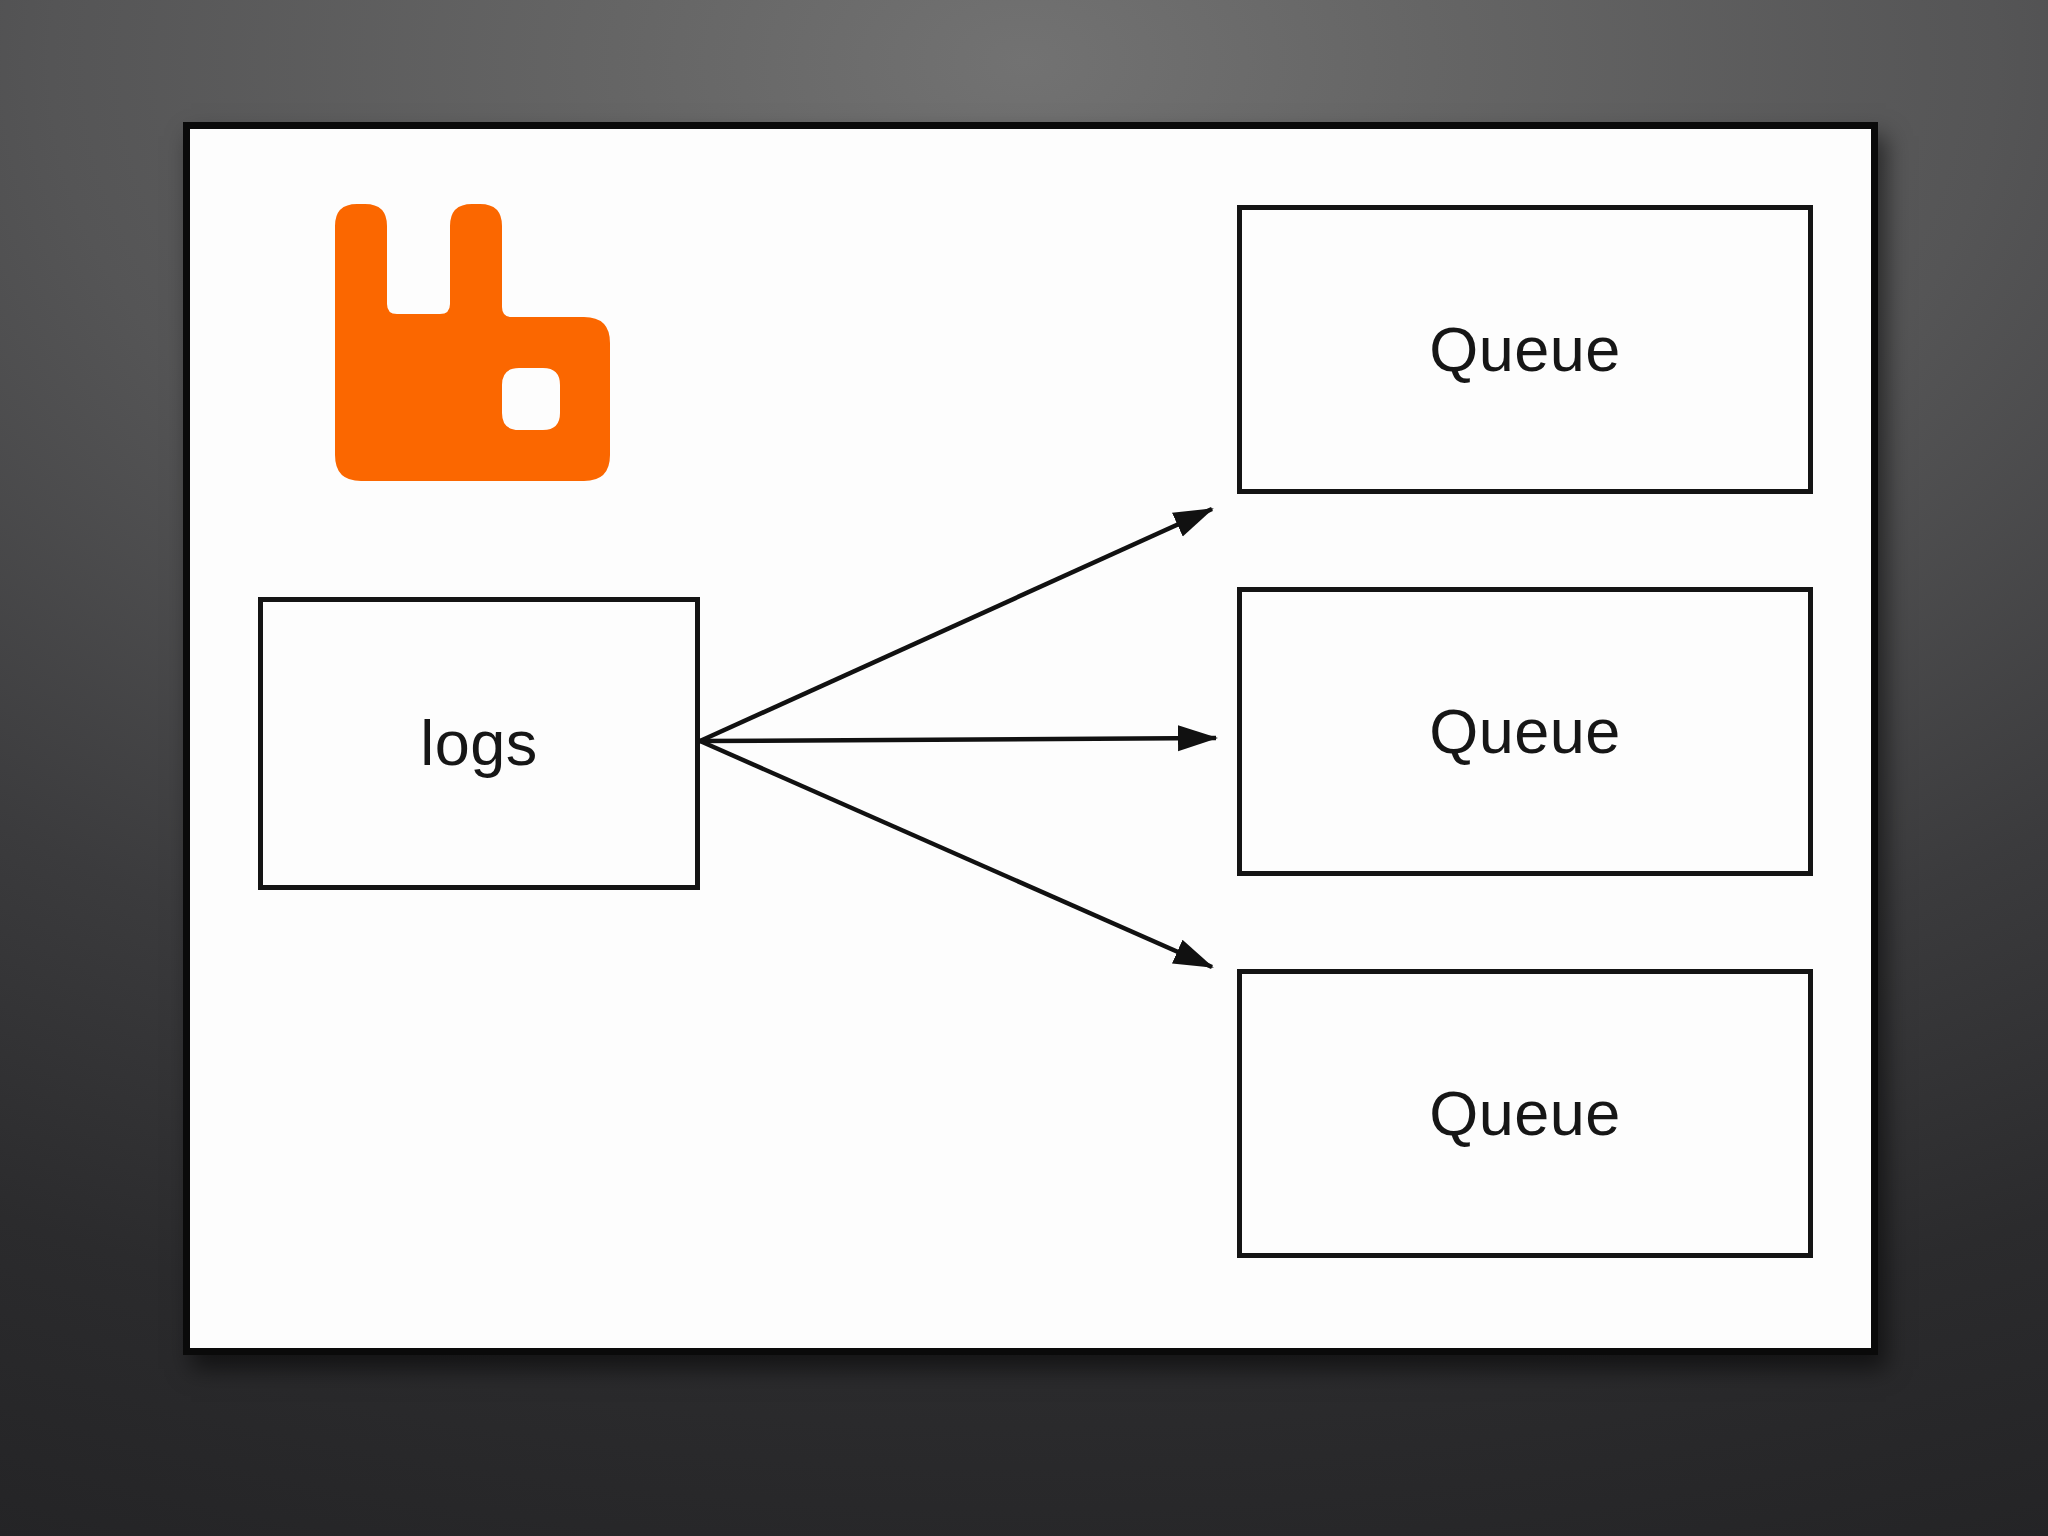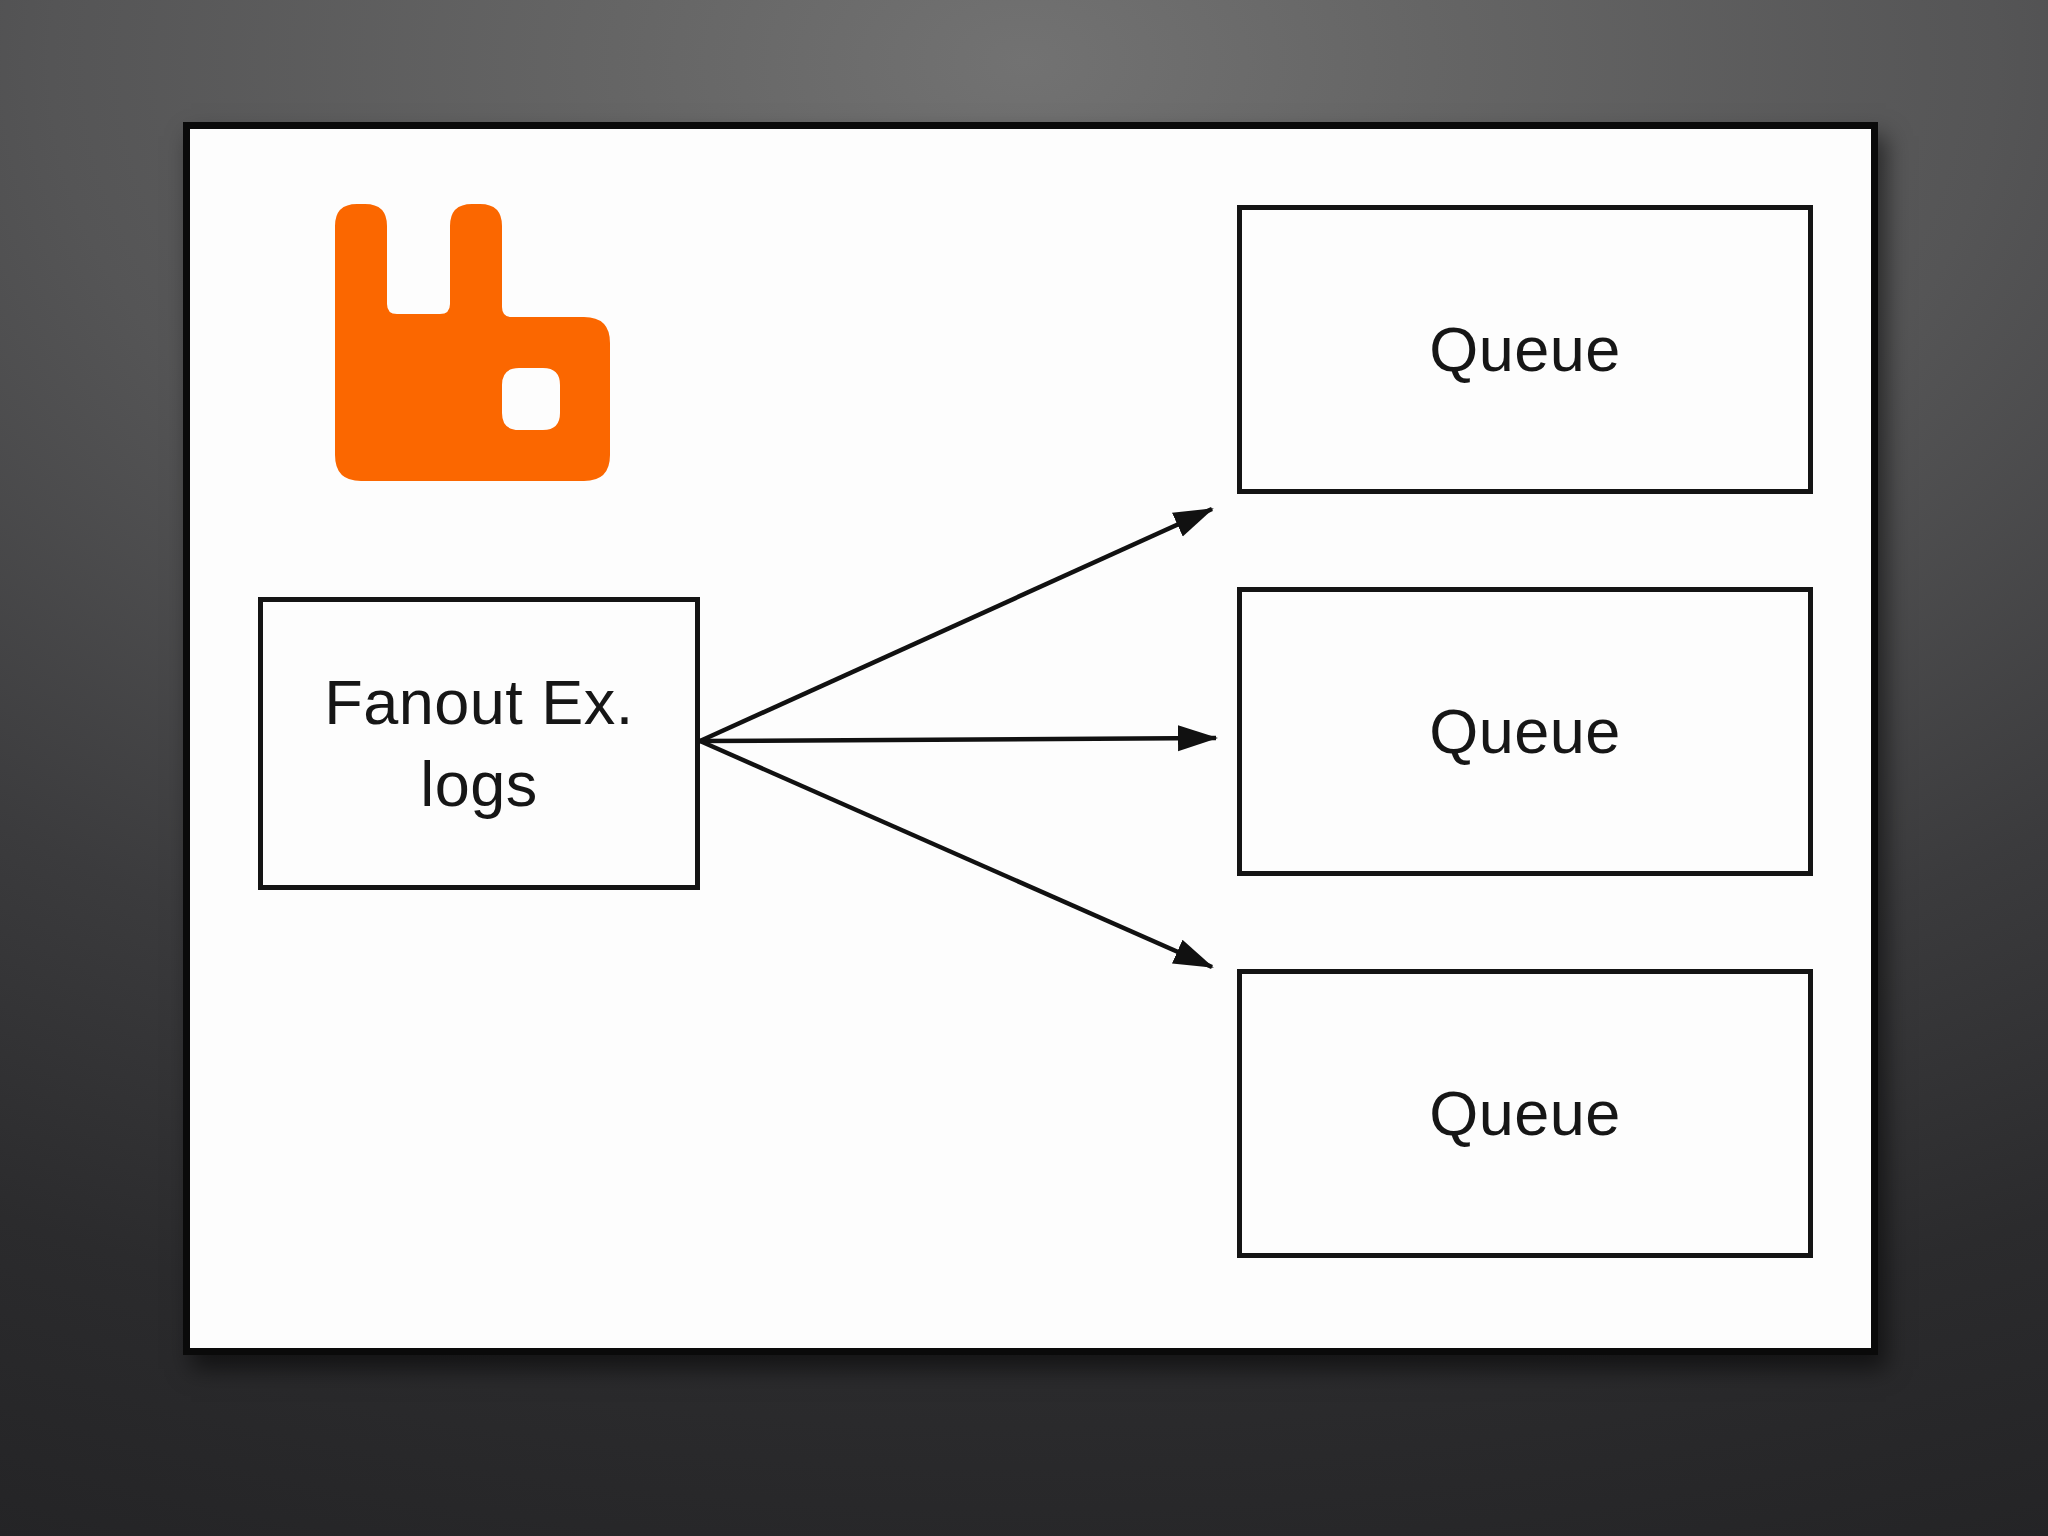--- a/index.html
+++ b/index.html
@@ -69,21 +69,20 @@
                Q 52 110 62 110 L 105 110 Q 115 110 115 100 L 115 22
                Q 115 0 137 0 L 145 0 Q 167 0 167 22 L 167 103
                Q 167 113 177 113 L 249 113 Q 275 113 275 139 L 275 251
                Q 275 277 249 277 L 26 277 Q 0 277 0 251 Z
                M 184 164 Q 167 164 167 181 L 167 209 Q 167 226 184 226
                L 208 226 Q 225 226 225 209 L 225 181 Q 225 164 208 164 Z" fill="#FB6700"></path>
     </svg>
 
     <div class="node exchange-node">
       <div>
-        <span style="display:block">Fanout Ex.</span>
         <span style="display:block">logs</span>
       </div>
     </div>
 
     <div class="node queue-node queue-1">
       <span>Queue</span>
     </div>
     <div class="node queue-node queue-2">
       <span>Queue</span>
     </div>

